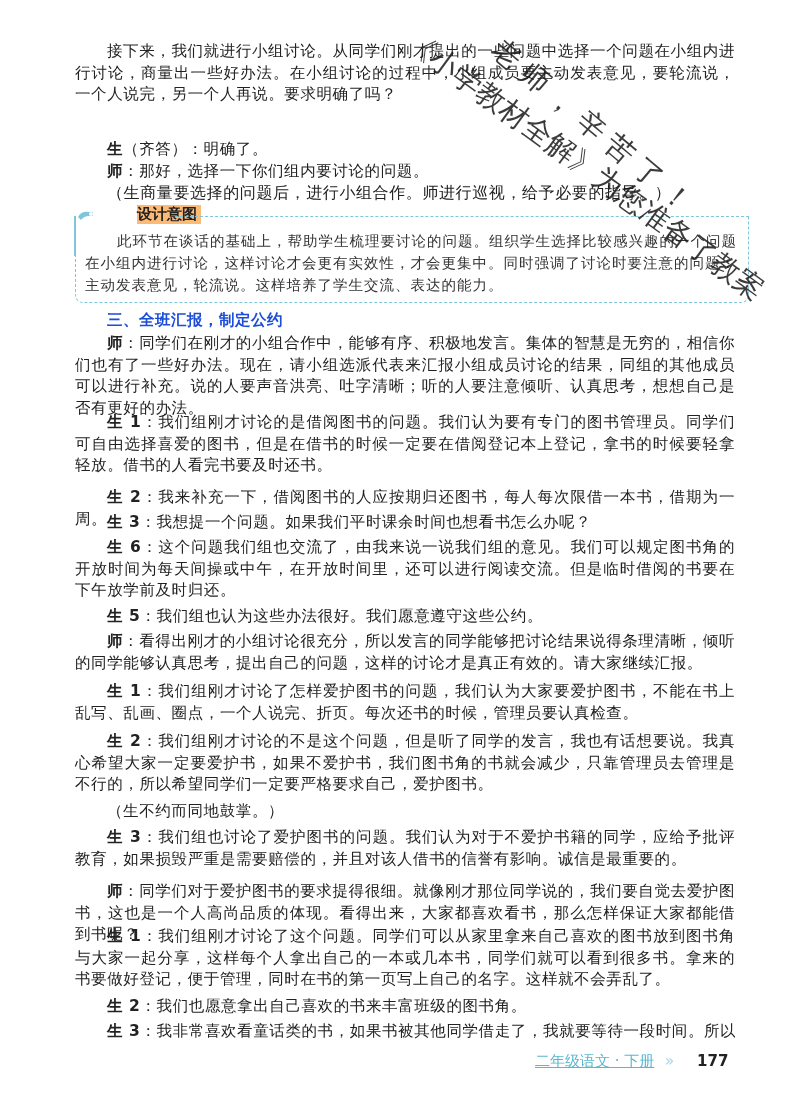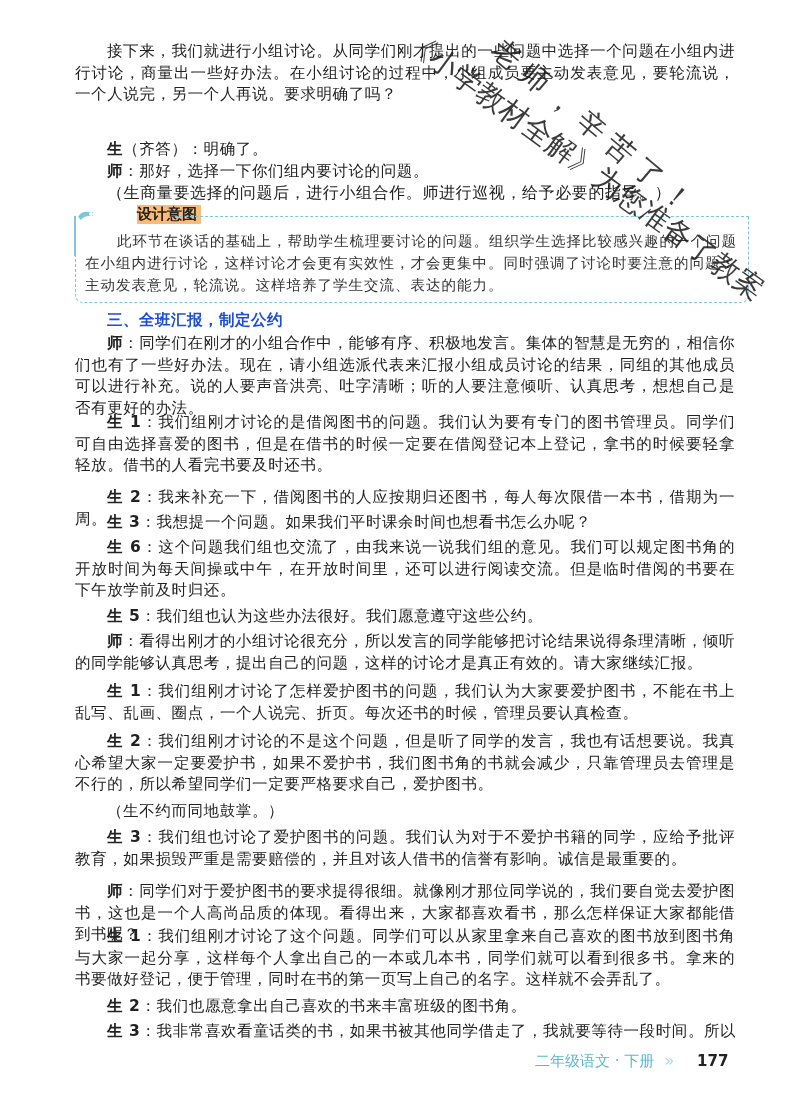--- a/index.html
+++ b/index.html
@@ -43,21 +43,21 @@
     position: absolute; left: 2px; top: 3px; width: 18px; height: 16px;
   }
   .box-text {
     position: absolute; left: 10px; top: 230px; width: 655px;
     font-size: 14.5px; line-height: 22px; letter-spacing: 1px; color: #333;
   }
   .footer {
     position: absolute; top: 1052px; left: 535px; font-size: 15px;
     font-family: "DejaVu Sans", "Liberation Sans", sans-serif;
   }
-  .footer .course { color: #5ab7cf; }
+  .footer .course { color: #5ab7cf; text-decoration: underline; }
   .footer .chev { color: #9fd3e2; margin-left: 6px; }
   .footer .pageno { color: #222; margin-left: 18px; font-weight: bold; }
   .watermark {
     position: absolute; font-family: "DejaVu Serif", serif; color: #1a1a1a;
     font-size: 29px; white-space: nowrap; transform-origin: 0 0; opacity: 0.85;
     pointer-events: none;
   }
 </style>
 </head>
 <body>

